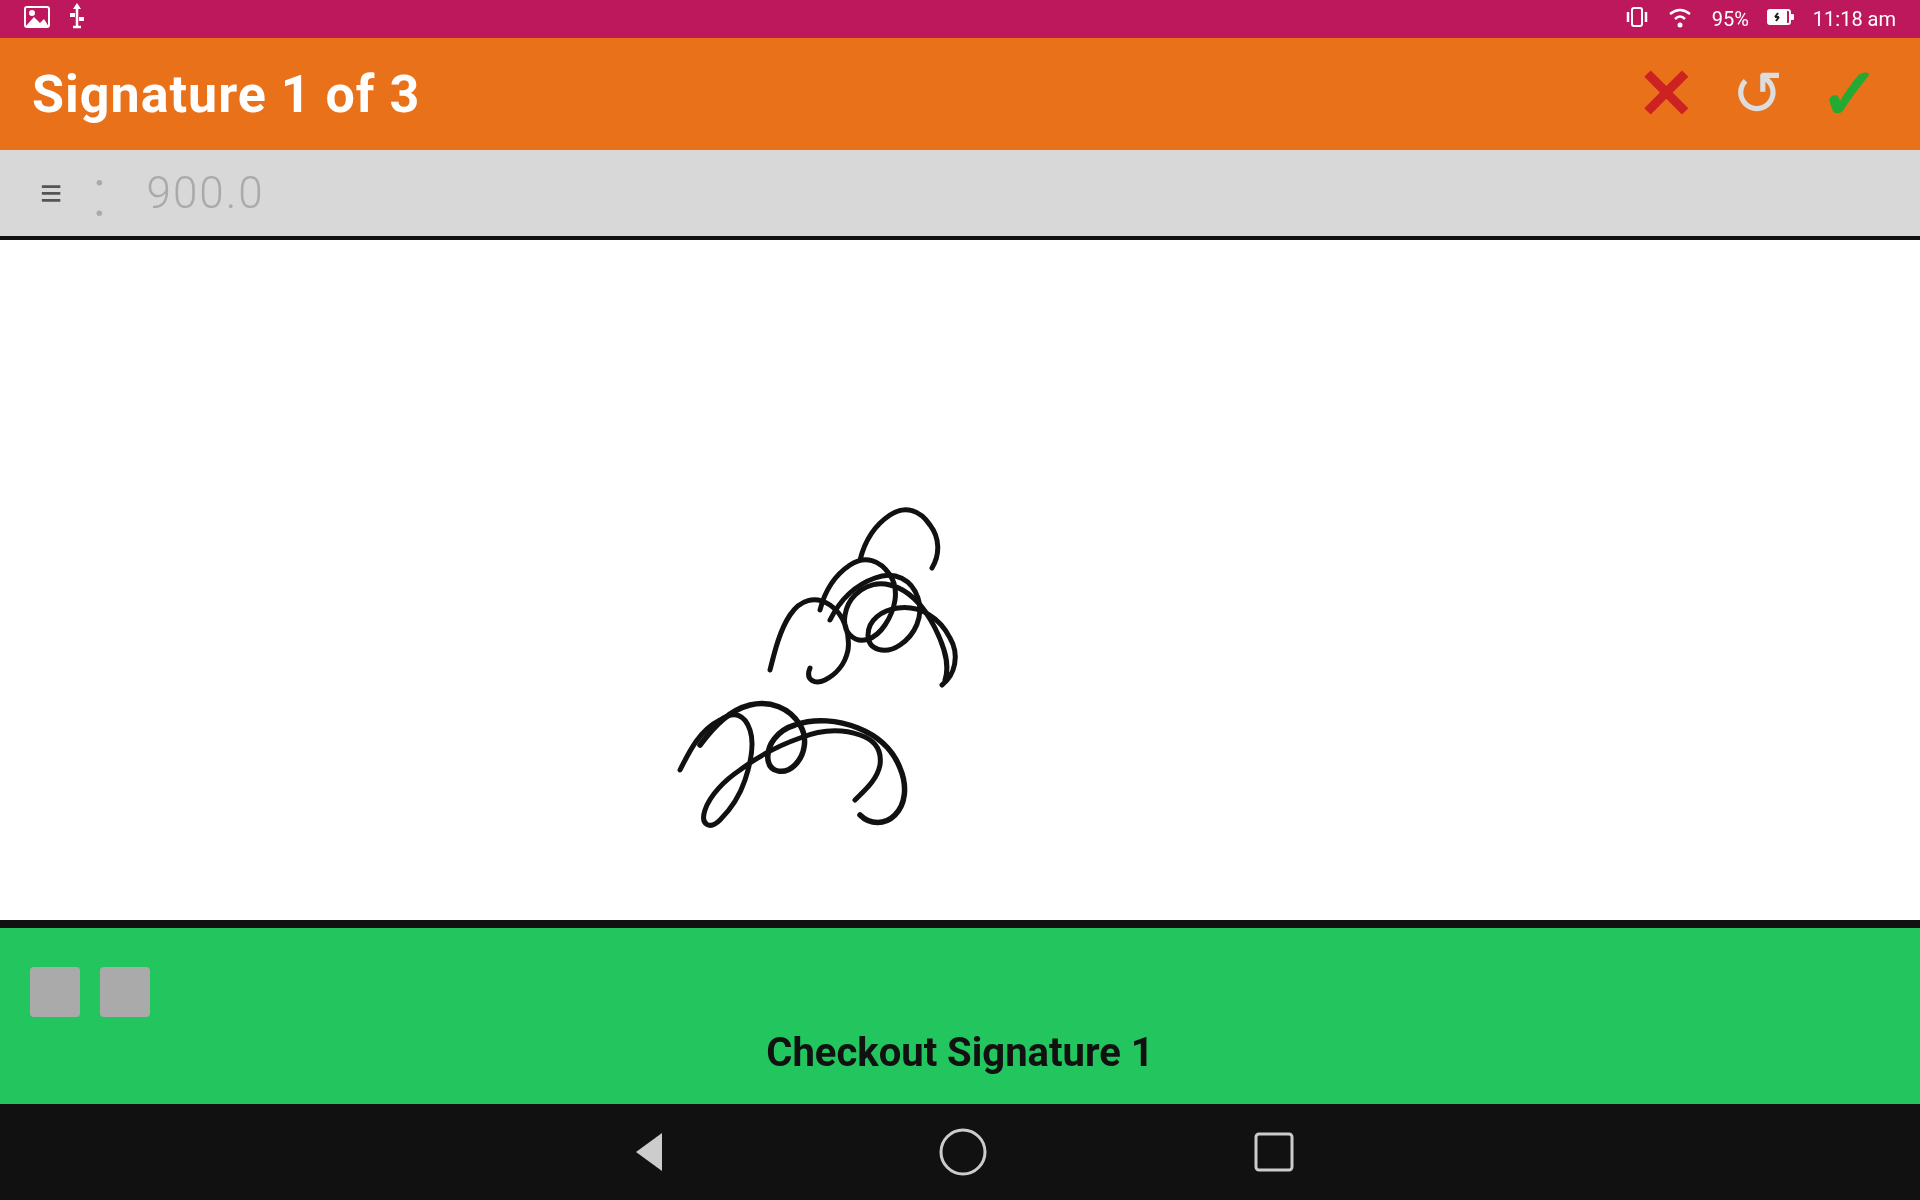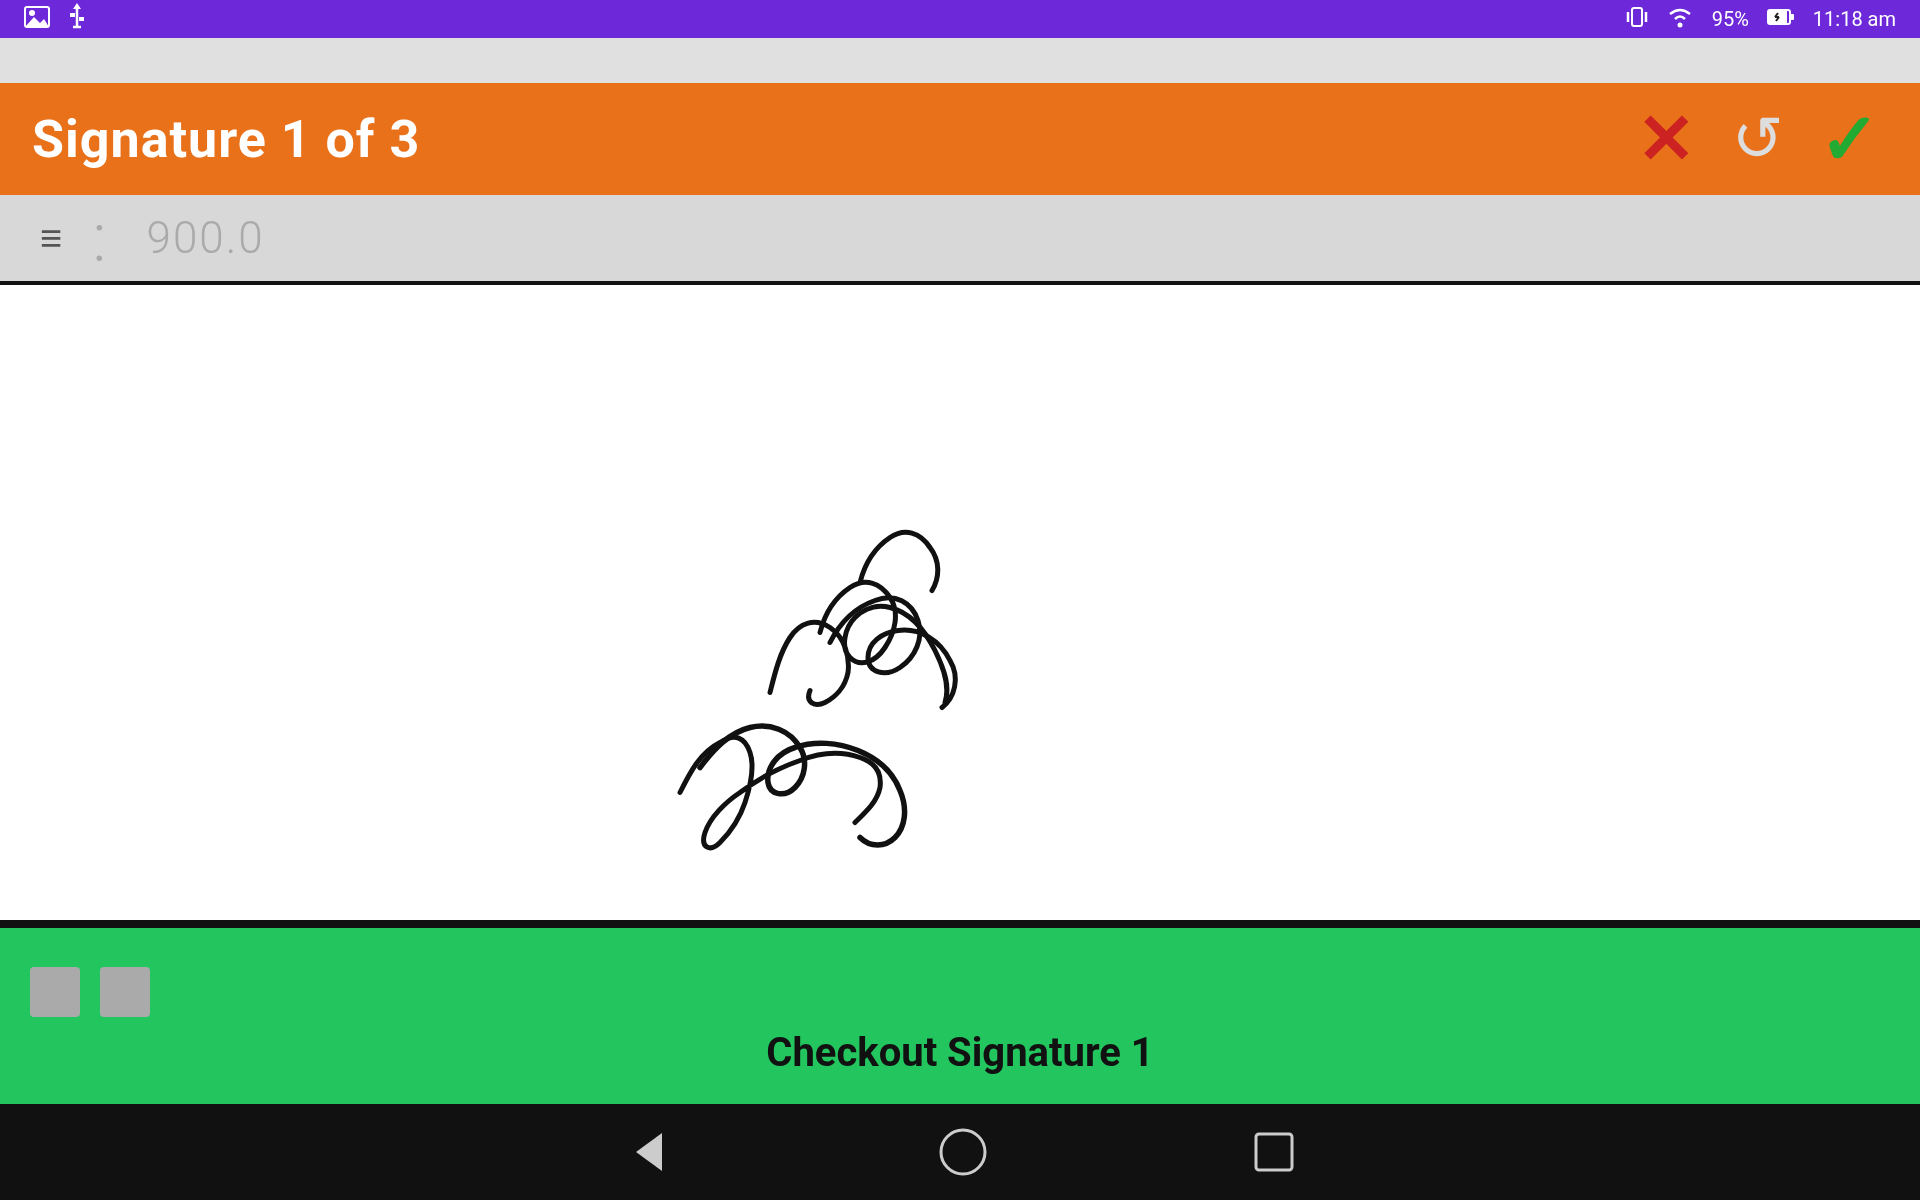--- a/index.html
+++ b/index.html
@@ -9,21 +9,21 @@
       height: 1200px;
       overflow: hidden;
       font-family: 'Roboto', Arial, sans-serif;
       background: #e0e0e0;
       display: flex;
       flex-direction: column;
     }
 
     
     #status-bar {
-      background: #6d28d9;
+      background: #be185d;
       color: #fff;
       height: 38px;
       display: flex;
       align-items: center;
       justify-content: space-between;
       padding: 0 24px;
       font-size: 22px;
       flex-shrink: 0;
     }
 
@@ -42,21 +42,20 @@
 
     
     #app-toolbar {
       background: #E8711A;
       height: 112px;
       display: flex;
       align-items: center;
       justify-content: space-between;
       padding: 0 32px;
       flex-shrink: 0;
-      margin-top: 45px;
     }
 
     #toolbar-title {
       color: #fff;
       font-size: 52px;
       font-weight: bold;
       letter-spacing: 1px;
     }
 
     #toolbar-actions {

